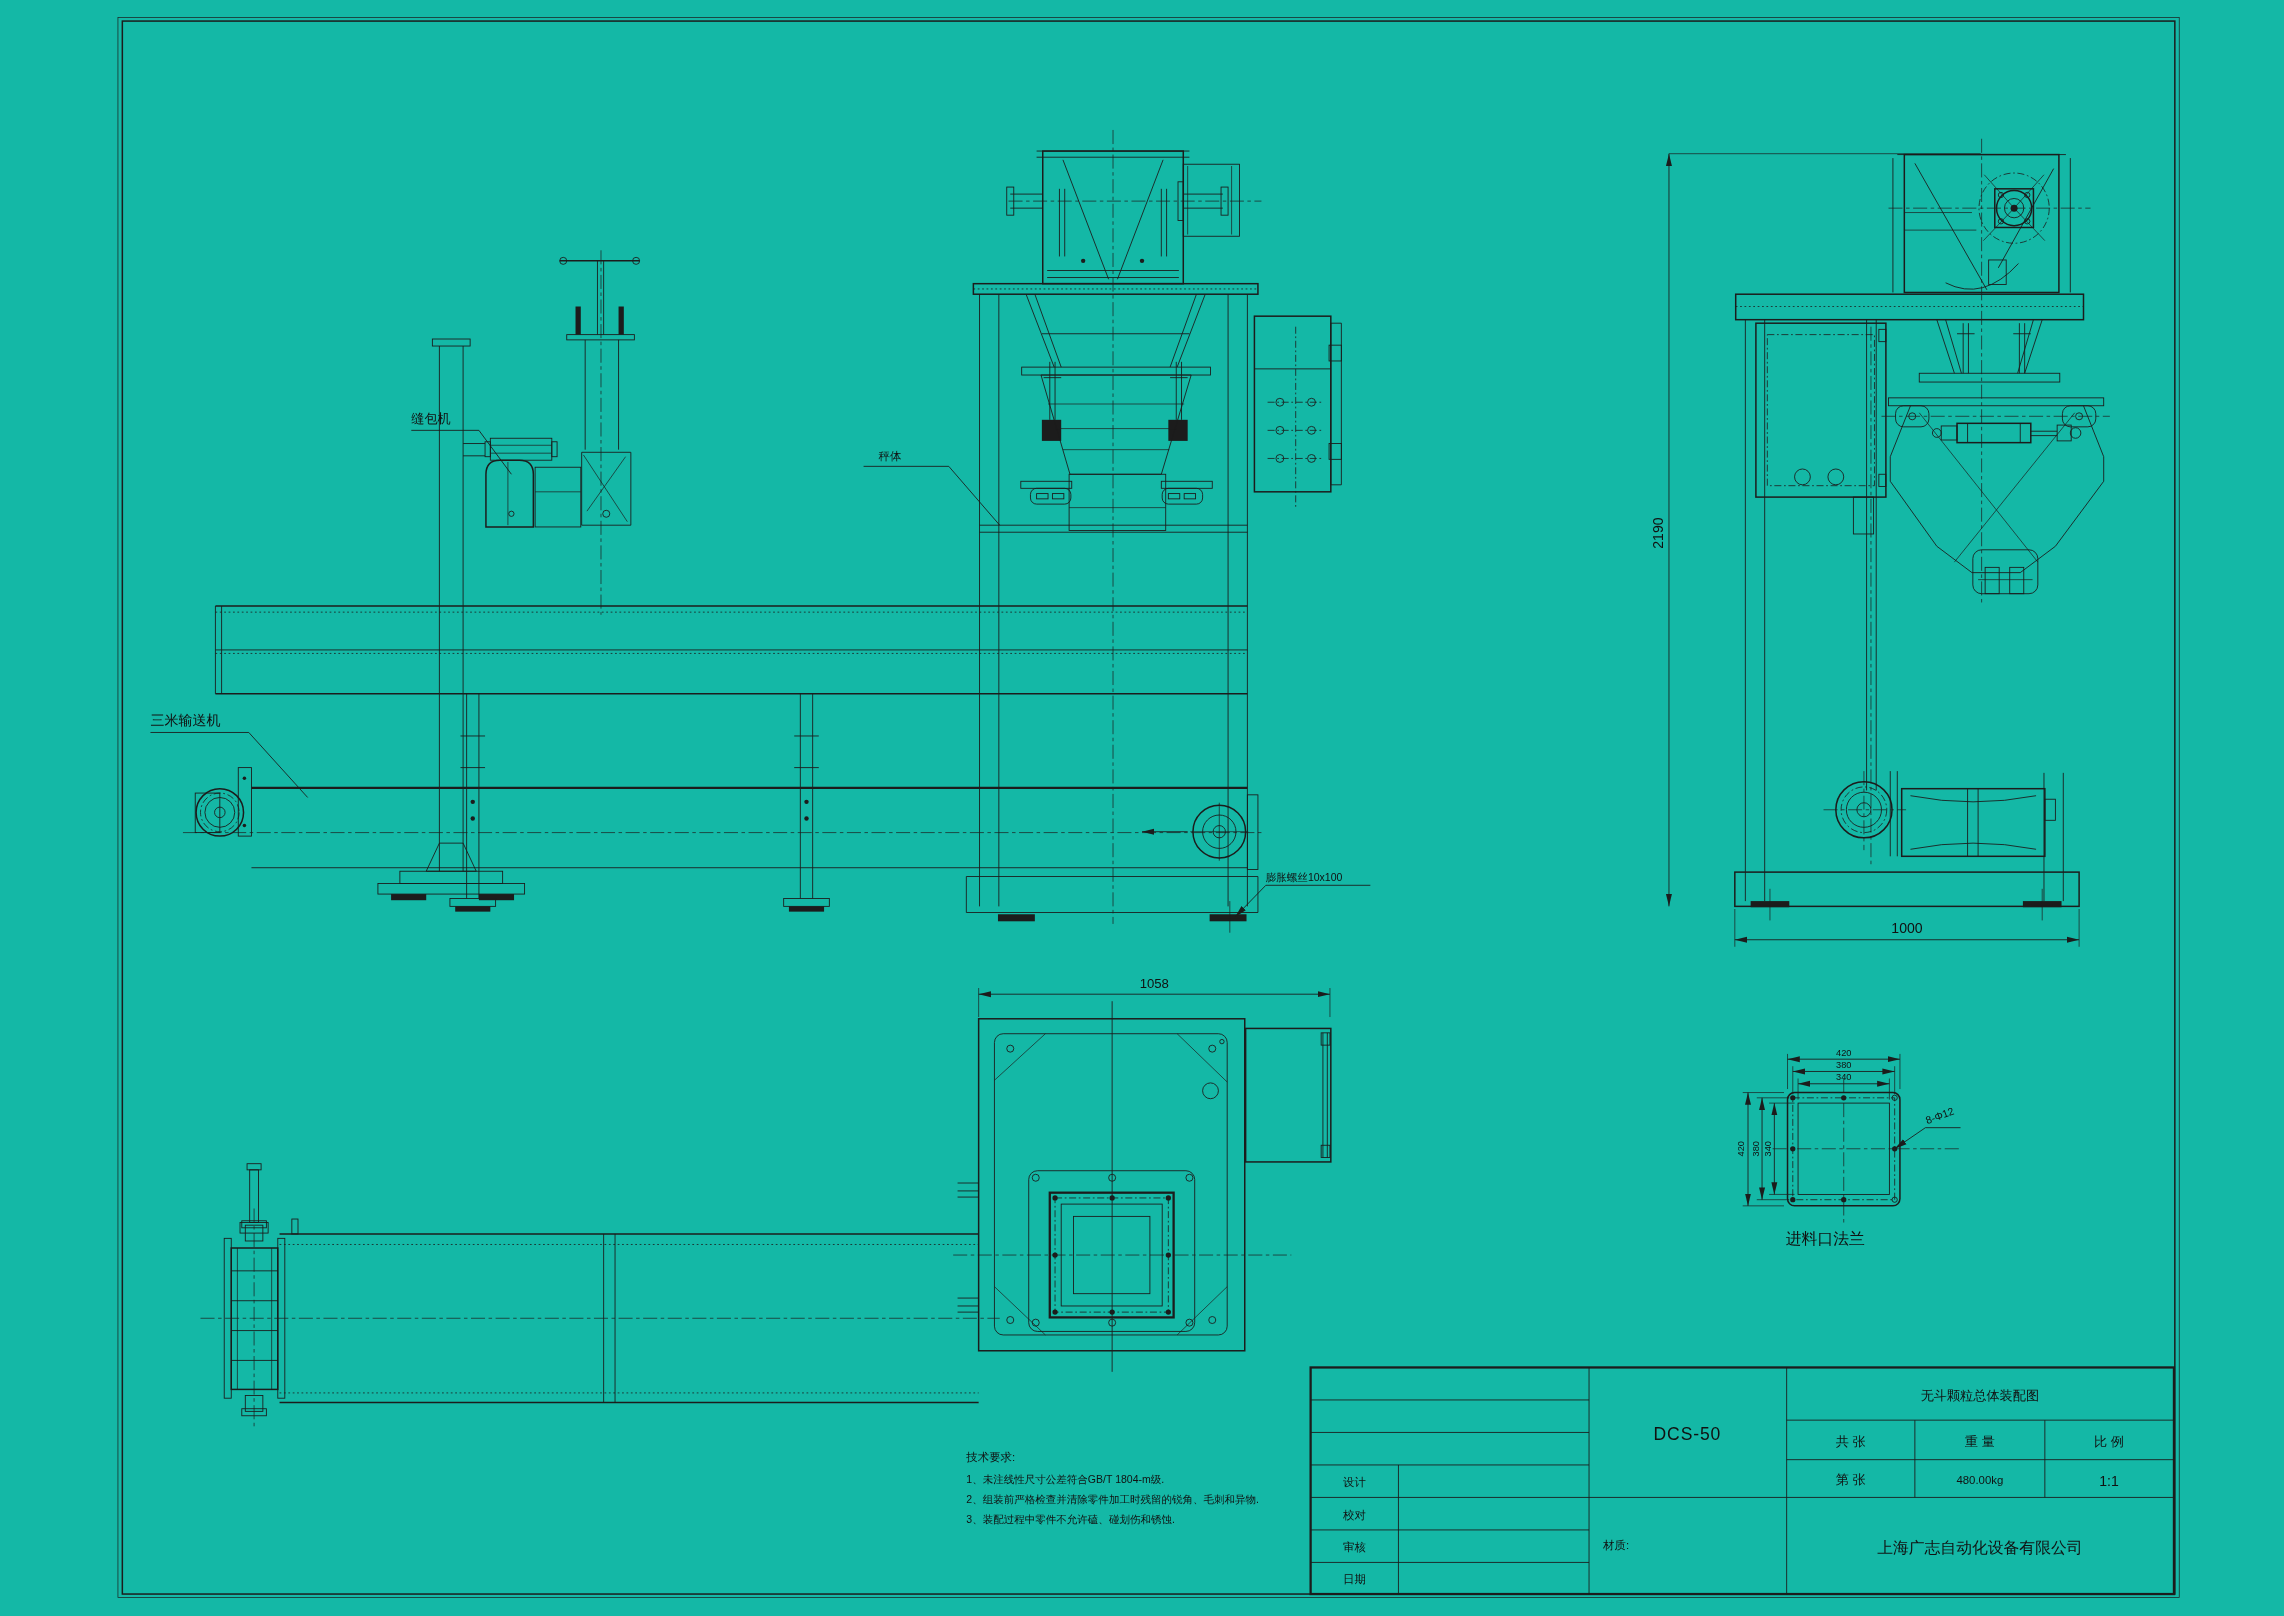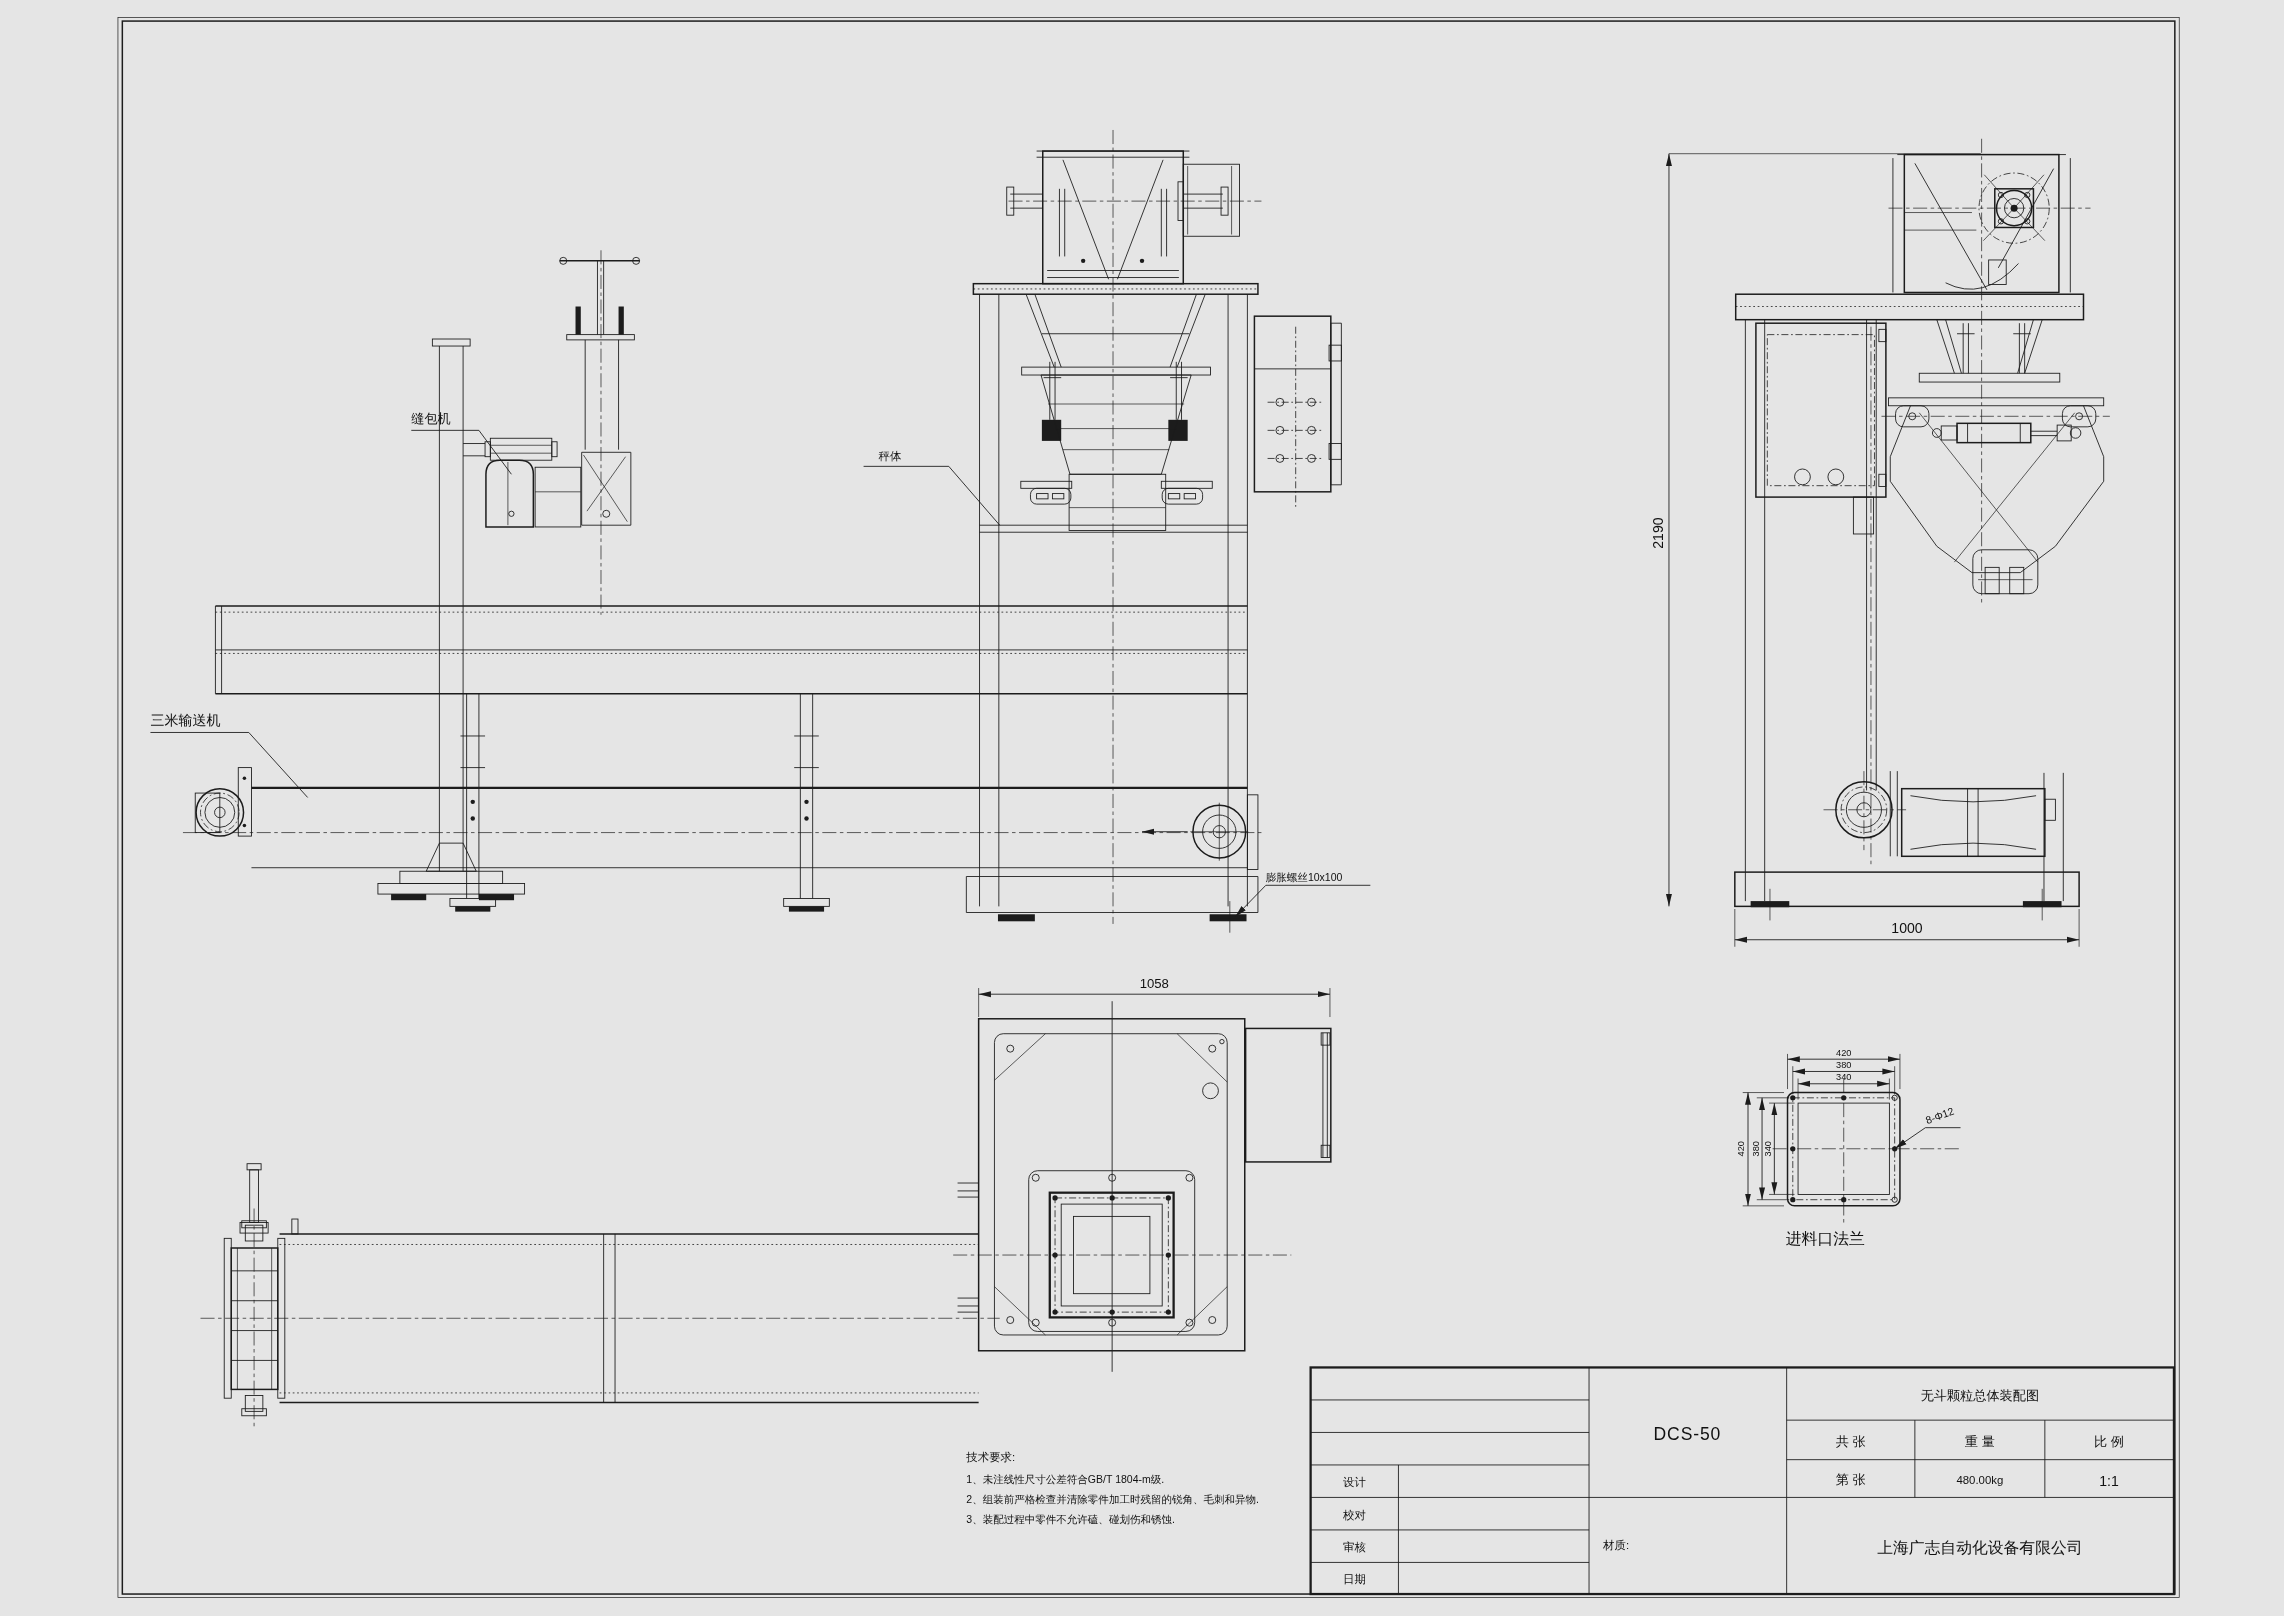--- a/index.html
+++ b/index.html
@@ -1,16 +1,16 @@
 <!DOCTYPE html>
 <html style="font-size:14px"><head>
 <meta charset="utf-8">
 <style>
   html,body{margin:0;padding:0;background:#fff;}
-  .sheet{position:relative;width:2284px;height:1616px;background:#e5e5e5;overflow:hidden;}
+  .sheet{position:relative;width:2284px;height:1616px;background:#14b8a6;overflow:hidden;}
   svg{position:absolute;left:0;top:0;}
   
   .s1{stroke:#1c1c1c;stroke-width:1;fill:none;}
   .s15{stroke:#1c1c1c;stroke-width:1.7;fill:none;}
   .s25{stroke:#1c1c1c;stroke-width:2.6;fill:none;}
   .thin{stroke:#1c1c1c;stroke-width:.8;fill:none;}
   .cl{stroke:#1c1c1c;stroke-width:.8;fill:none;stroke-dasharray:16 4 4 4;}
   .dt{stroke:#1c1c1c;stroke-width:.9;fill:none;stroke-dasharray:2 3;}
   .dd{stroke:#1c1c1c;stroke-width:.9;fill:none;stroke-dasharray:8 3 2 3;}
   .fl{fill:#1c1c1c;stroke:none;}

